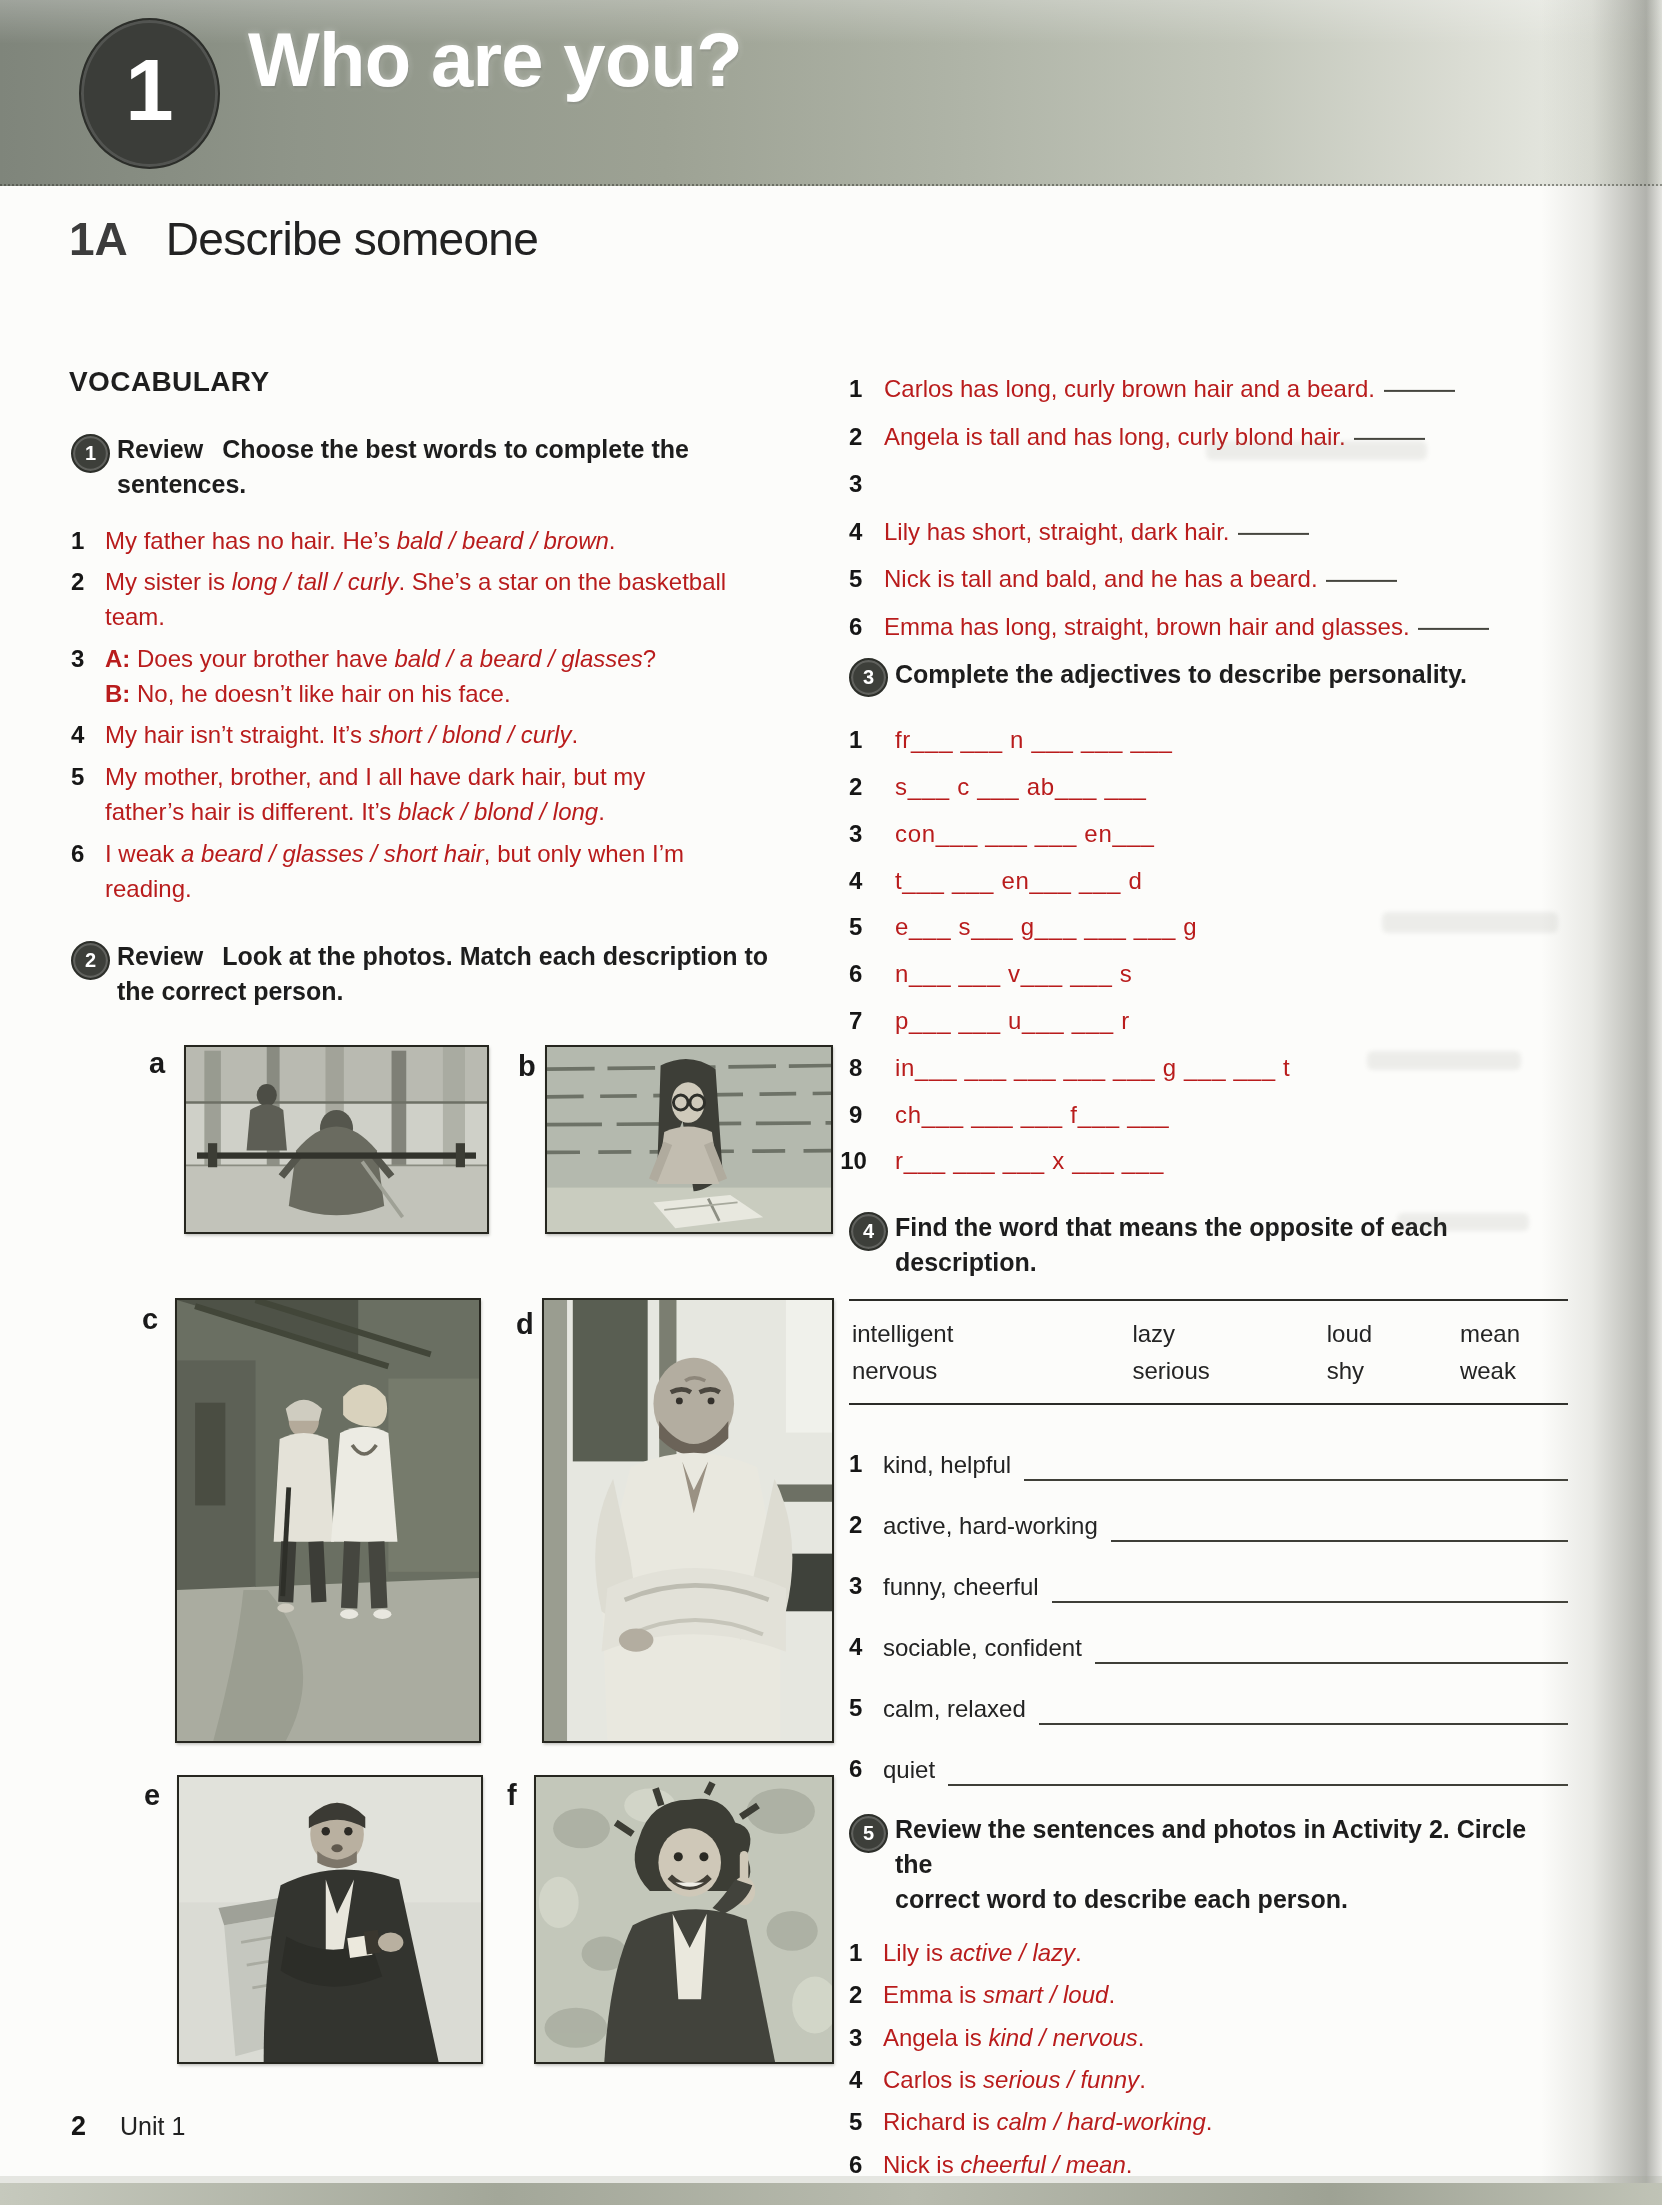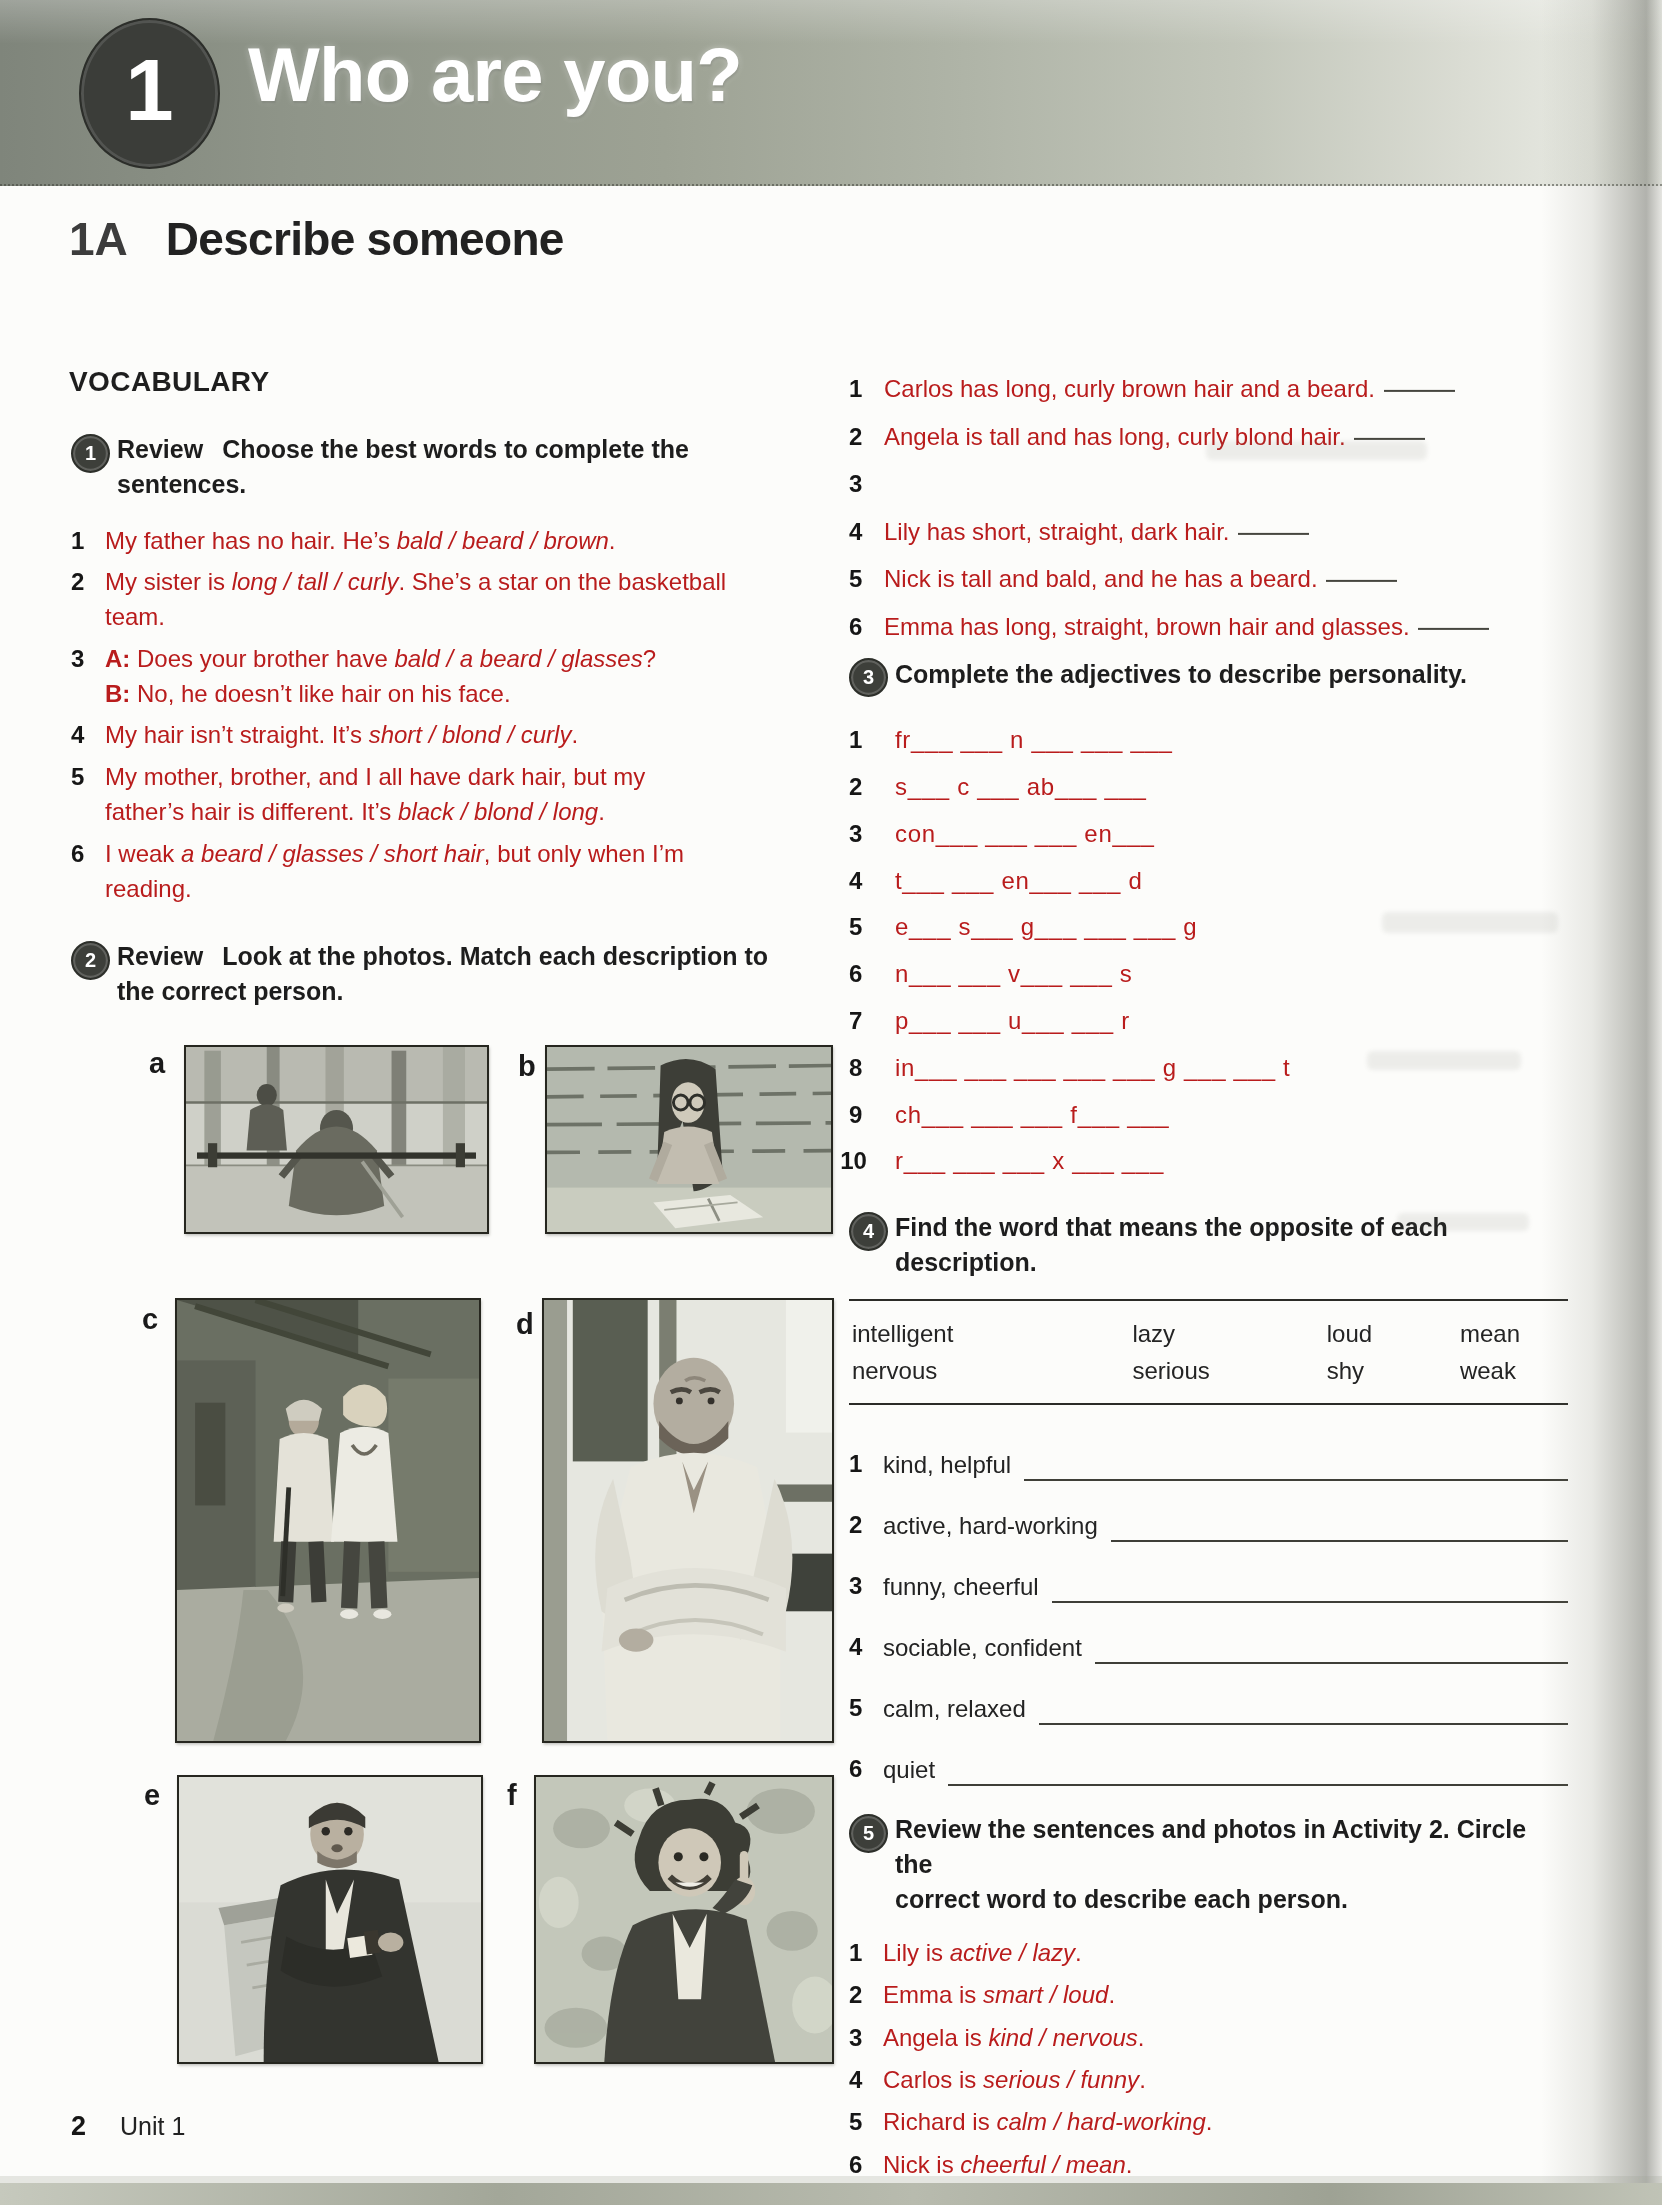--- a/index.html
+++ b/index.html
@@ -9,34 +9,34 @@
   
   .banner{position:absolute;left:0;top:0;width:1662px;height:184px;
     background:linear-gradient(90deg,#7f857b 0%,#8f9589 18%,#9da294 40%,#afb4a7 58%,#c3c7bb 75%,#dadcd3 88%,#eef0ea 100%);
     border-bottom:2.9px dotted rgba(62,64,56,.55);}
   .banner-shine{position:absolute;left:0;top:0;width:100%;height:44px;
     background:linear-gradient(180deg,rgba(255,255,255,.25),rgba(255,255,255,0));}
   .unit-circle{position:absolute;left:79px;top:17.6px;width:137px;height:147px;border-radius:50%;
     background:#3b3d39;border:2.9px solid #2c2e2a;box-shadow:inset 0 0 0 2.9px rgba(255,255,255,.12);
     display:flex;align-items:center;justify-content:center;}
   .unit-circle span{color:#fff;font-size:87px;font-weight:bold;transform:translateY(-2.9px);}
-  .banner-title{position:absolute;left:248px;top:31px;font-size:76px;font-weight:600;color:#ffffff;
+  .banner-title{position:absolute;left:248px;top:16px;font-size:76px;font-weight:600;color:#ffffff;
     letter-spacing:-0.7px;text-shadow:0 0 7.4px rgba(255,255,255,.35),0.7px 1.5px 2.2px rgba(40,42,36,.25);}
 
   
   .edge-right{position:absolute;top:0;right:0;width:121px;height:2205px;pointer-events:none;
     background:linear-gradient(90deg,rgba(255,255,255,0) 0%,rgba(130,132,118,.16) 42%,rgba(92,94,82,.34) 72%,rgba(66,68,58,.40) 87%,rgba(150,150,140,.22) 100%);}
   .edge-bottom{position:absolute;left:0;bottom:0;width:1662px;height:22px;
     background:linear-gradient(90deg,#c6c9bd 0%,#a3a799 30%,#b8bbae 55%,#9ea294 80%,#c0c3b6 100%);}
   .edge-bottom-soft{position:absolute;left:0;bottom:22px;width:1662px;height:7.4px;background:rgba(160,163,150,.25);}
 
   
   .lesson-heading{position:absolute;left:69px;top:212px;display:flex;align-items:baseline;}
   .lesson-code{font-size:46px;font-weight:bold;color:#3c3c3c;margin-right:38px;}
-  .lesson-title{font-size:46px;font-weight:700;color:#222;letter-spacing:-0.7px;}
+  .lesson-title{font-size:46px;font-weight:400;color:#222;letter-spacing:-0.7px;}
 
   .vocab-heading{position:absolute;left:69px;top:366px;font-size:28px;font-weight:bold;color:#1e1e1e;letter-spacing:0.4px;}
 
   .ex-header{display:grid;grid-template-columns:46px 1fr;align-items:start;}
   .ex-circle{width:35px;height:35px;border-radius:50%;background:#3d3f3a;border:2.2px solid #2d2f2a;
     box-shadow:inset 0 0 0 2.2px rgba(255,255,255,.18);color:#fff;font-size:20px;font-weight:bold;
     display:flex;align-items:center;justify-content:center;margin-top:1.5px;}
   .htext{font-size:25px;line-height:35px;font-weight:bold;color:#1d1d1d;}
   .htag{margin-right:19px;}
 

